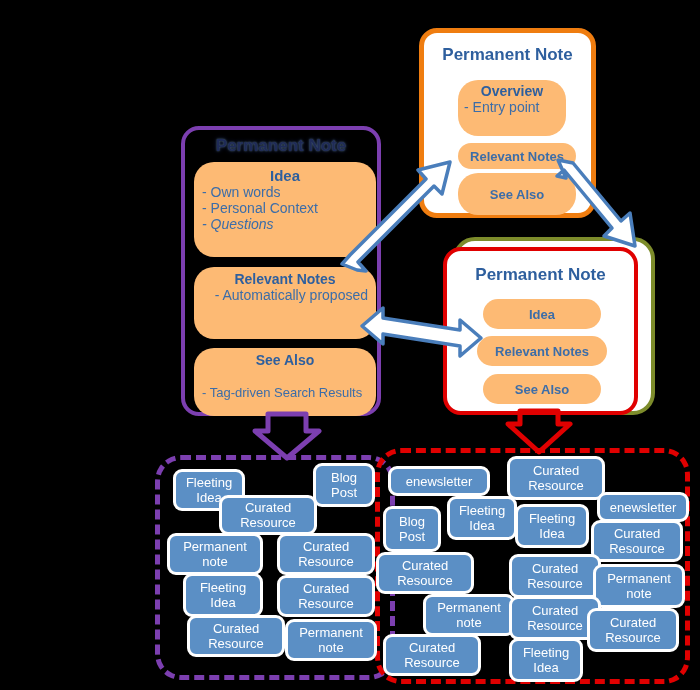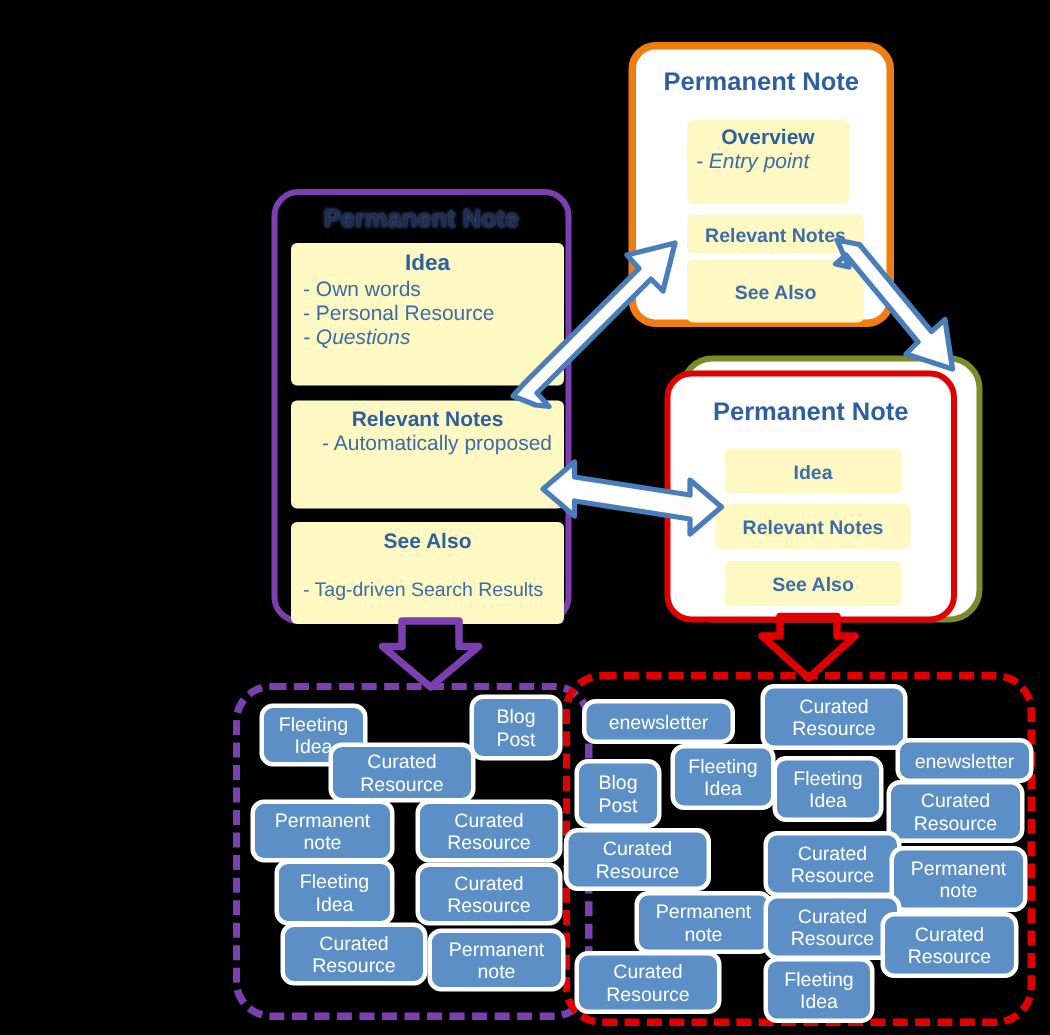--- a/index.html
+++ b/index.html
@@ -4,21 +4,21 @@
 <style>
   html,body{margin:0;padding:0;background:#000;}
   body{width:700px;height:690px;position:relative;overflow:hidden;
        font-family:"Liberation Sans","DejaVu Sans",sans-serif;}
   #stage{position:absolute;left:0;top:0;width:700px;height:690px;background:#000;}
 
   
   .note-card{position:absolute;border-radius:18px;box-sizing:border-box;}
   .card-white{background:#ffffff;}
   .card-title{text-align:center;font-weight:bold;color:#2e5f9e;}
-  .inner-box{background:#fef9c3;border-radius:4px;color:#3c6da8;box-sizing:border-box;}
+  .inner-box{background:#fdba74;border-radius:20px;color:#3c6da8;box-sizing:border-box;}
   .inner-head{text-align:center;font-weight:bold;color:#2e5f9e;}
   .inner-line{color:#3c6da8;white-space:nowrap;}
 
   
   #card-left{left:181px;top:126px;width:200px;height:290px;
              border:4px solid #7c3fb0;background:transparent;}
   #card-left .faded-title{position:absolute;left:0;top:6px;width:100%;
              font-size:17px;font-weight:bold;color:#3a4fa0;opacity:.55;text-align:center;
              text-shadow:0 0 2px #9bd0e8,0 0 5px #2b3f90;}
   #left-idea{position:absolute;left:9px;top:32px;width:182px;height:95px;padding:5px 8px 0 8px;}
@@ -62,41 +62,41 @@
 <body>
 
 <div id="stage">
 
   <div class="note-card" id="card-left">
     <div class="faded-title">Permanent Note</div>
 
     <div class="inner-box" id="left-idea">
       <div class="inner-head" style="font-size:15px;">Idea</div>
       <div class="inner-line" style="font-size:14px;">- Own words</div>
-      <div class="inner-line" style="font-size:14px;">- Personal Resource</div>
+      <div class="inner-line" style="font-size:14px;">- Personal Context</div>
       <div class="inner-line" style="font-size:14px;font-style:italic;">- Questions</div>
     </div>
 
     <div class="inner-box" id="left-rel">
       <div class="inner-head" style="font-size:14px;">Relevant Notes</div>
       <div class="inner-line" style="font-size:14px;text-align:right;">- Automatically proposed</div>
     </div>
 
     <div class="inner-box" id="left-see">
       <div class="inner-head" style="font-size:14px;">See Also</div>
       <div class="inner-line" style="font-size:13px;margin-top:17px;">- Tag-driven Search Results</div>
     </div>
   </div>
 
   <div class="note-card card-white" id="card-orange">
     <div class="card-title">Permanent Note</div>
 
     <div class="inner-box" id="or-ov">
       <div class="inner-head" style="font-size:14px;">Overview</div>
-      <div class="inner-line" style="font-size:14px;font-style:italic;">- Entry point</div>
+      <div class="inner-line" style="font-size:14px;">- Entry point</div>
     </div>
 
     <div class="inner-box box-center" id="or-rel">Relevant Notes</div>
     <div class="inner-box box-center" id="or-see">See Also</div>
   </div>
 
   <div class="note-card" id="card-green"></div>
 
   <div class="note-card card-white" id="card-red">
     <div class="card-title">Permanent Note</div>

